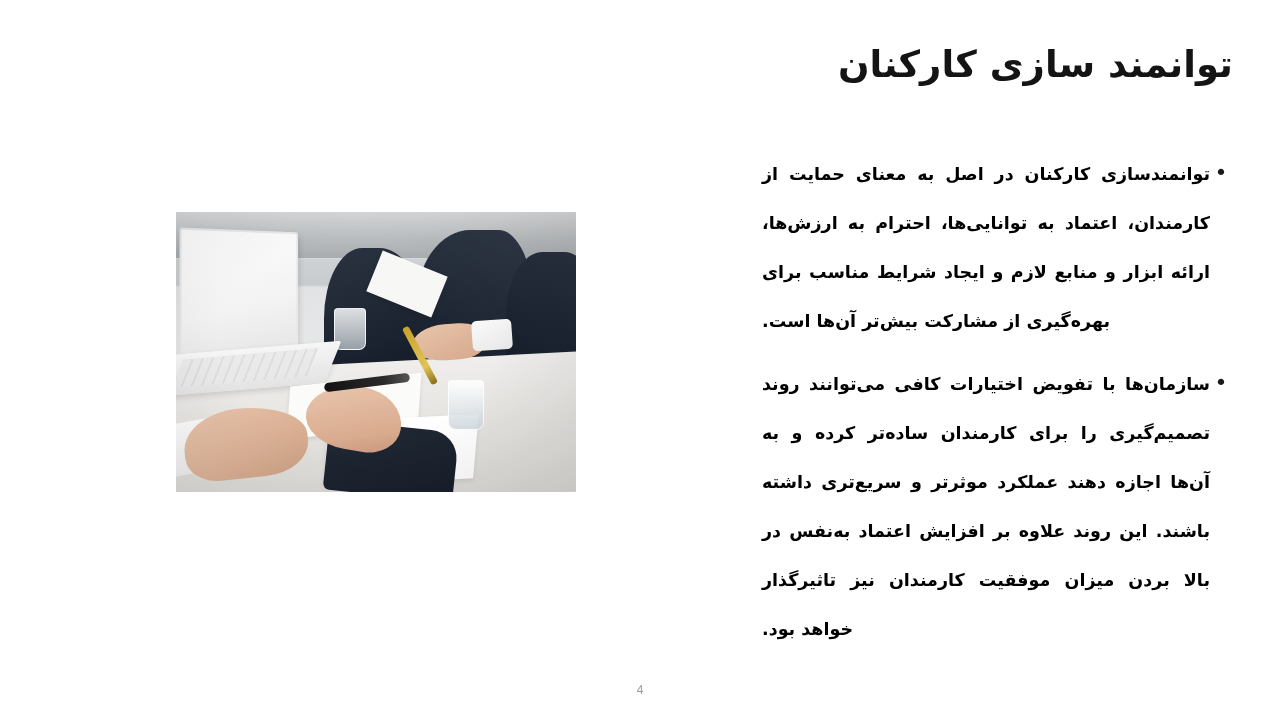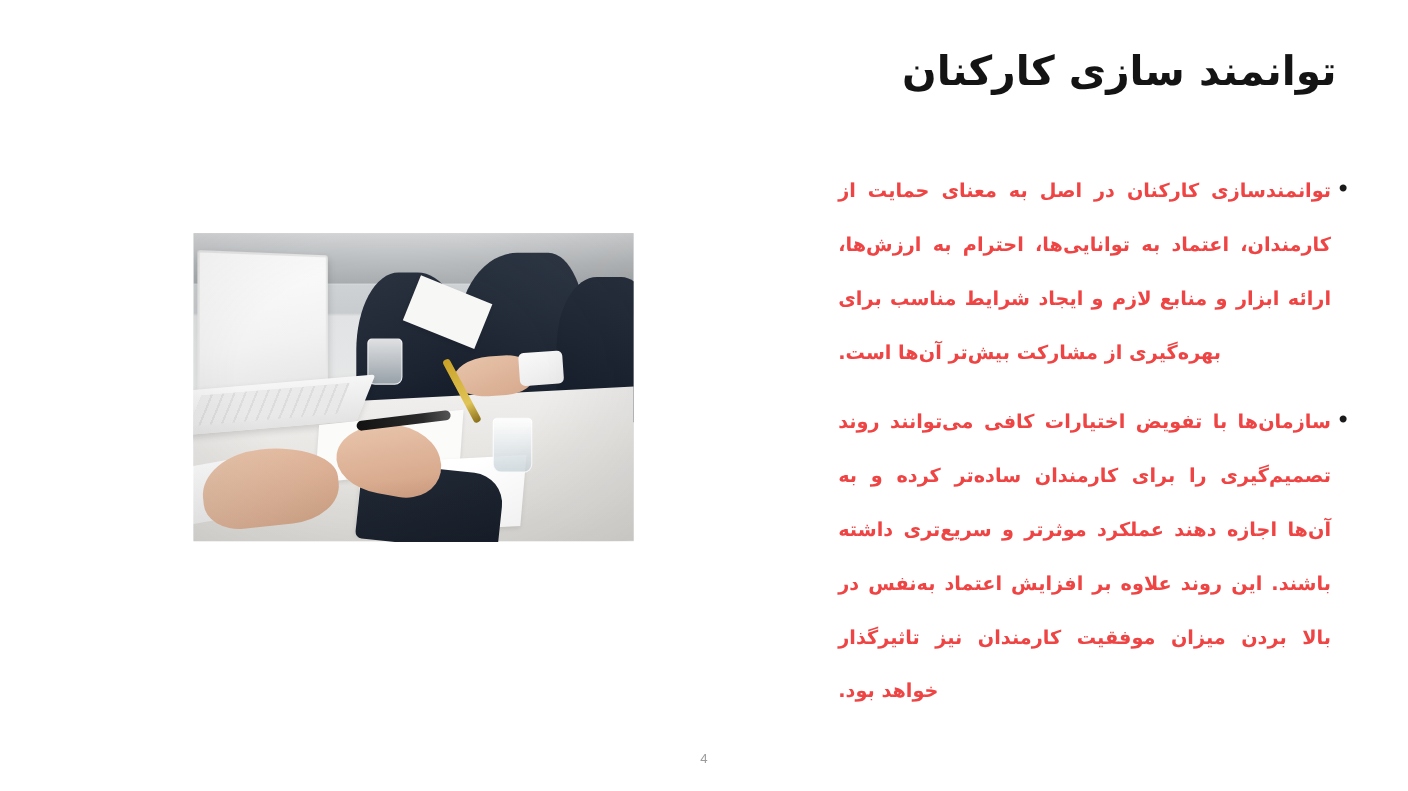--- a/index.html
+++ b/index.html
@@ -13,21 +13,21 @@
     height: 719px;
     background: #ffffff;
     overflow: hidden;
     font-family: "DejaVu Sans", "Liberation Sans", sans-serif;
   }
 
   
   .slide-title {
     position: absolute;
     top: 42px;
-    right: 65px;
+    right: 47px;
     width: 1000px;
     text-align: right;
     font-size: 37px;
     font-weight: bold;
     color: #141414;
     letter-spacing: 0px;
     line-height: 1.25;
     direction: rtl;
   }
 
@@ -226,21 +226,21 @@
     font-size: 22px;
     line-height: 46px;
     color: #1a1a1a;
     text-align: center;
     user-select: none;
   }
   .bullet-text {
     flex: 1 1 auto;
     font-size: 17.5px;
     font-weight: bold;
-    color: #ef4444;
+    color: #000000;
     line-height: 49px;
     text-align: justify;
     text-justify: inter-word;
     text-align-last: left;
   }
   .bullet-text.last-right {
     text-align-last: left;
   }
 
   

